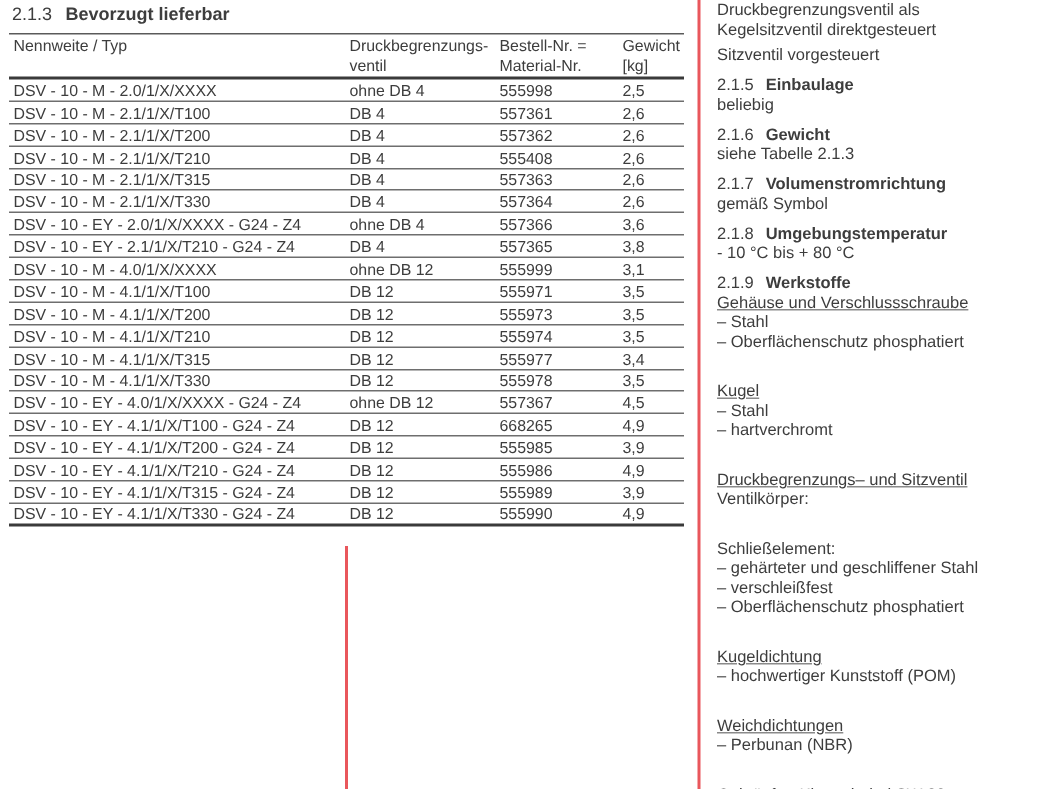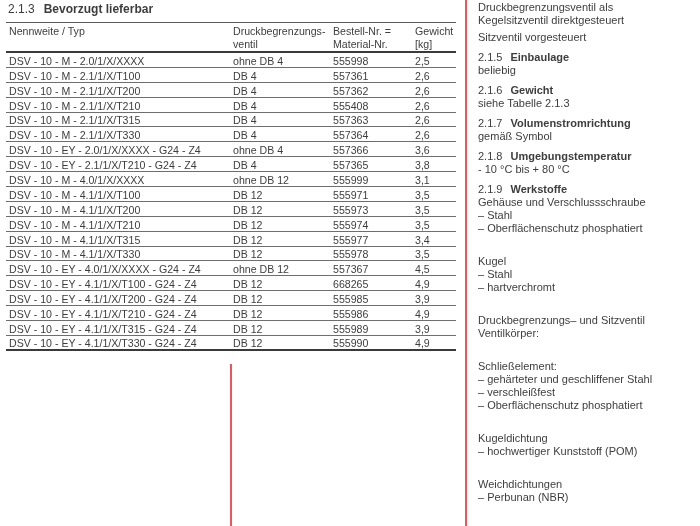--- a/index.html
+++ b/index.html
@@ -32,21 +32,21 @@
 
   
   .right-col { position:absolute; left:478px; top:1px; width:221px; font-size:11px; line-height:13px; }
   .sec-heading { margin-top:7px; white-space:nowrap; }
   .sec-heading.first { margin-top:1px; }
   .sec-heading .num { font-weight:normal; margin-right:8px; }
   .sec-heading .ttl { font-weight:bold; }
   .line { white-space:nowrap; }
   .para { margin-bottom:4px; }
   .block { margin-top:20px; }
-  .underlined { text-decoration-color:#8a8a8a; text-underline-offset:1px; }
+  .underlined { text-decoration:underline; text-decoration-color:#8a8a8a; text-underline-offset:1px; }
 </style>
 </head>
 <body>
 
 <div class="page">
 
   <div class="doc-title">
     <span class="num">2.1.3</span><span class="ttl">Bevorzugt lieferbar</span>
   </div>
 

